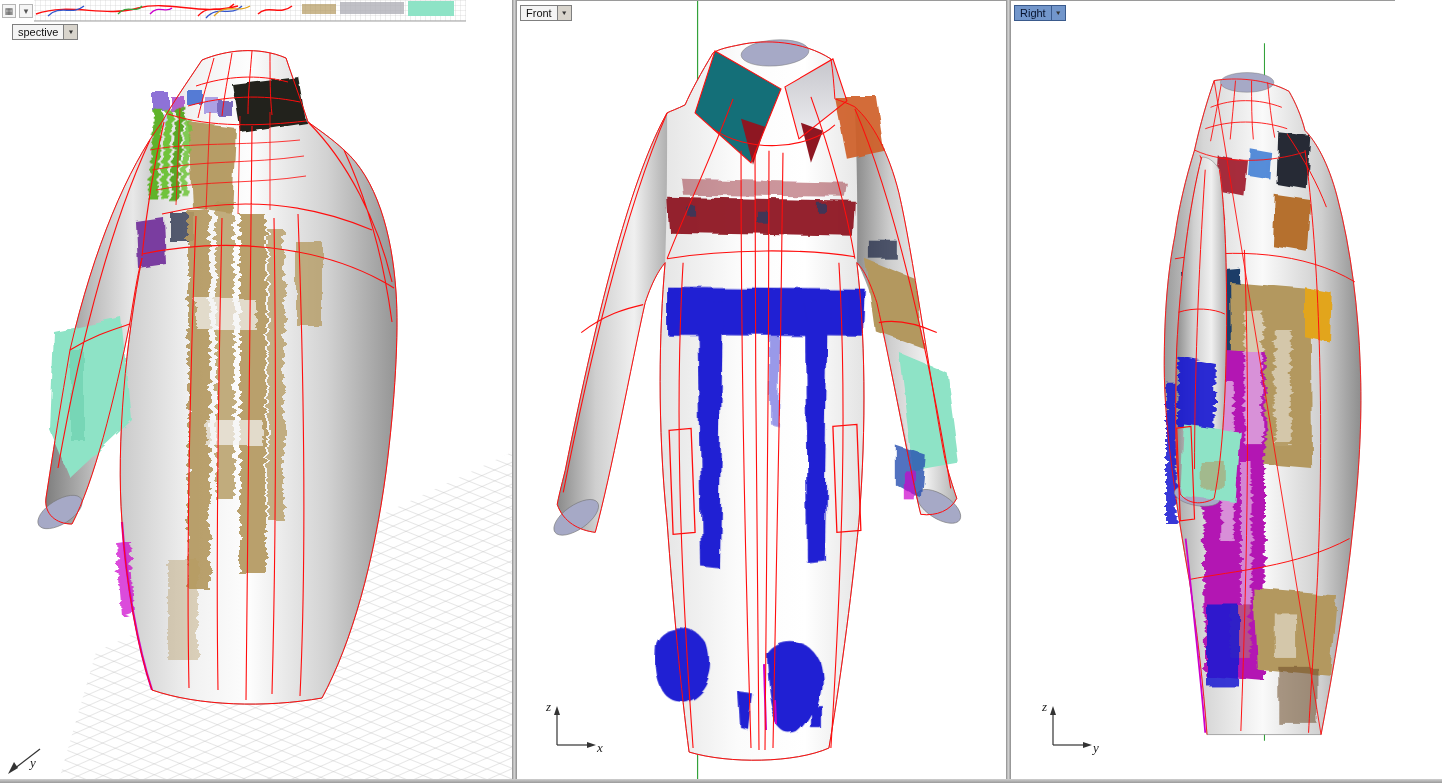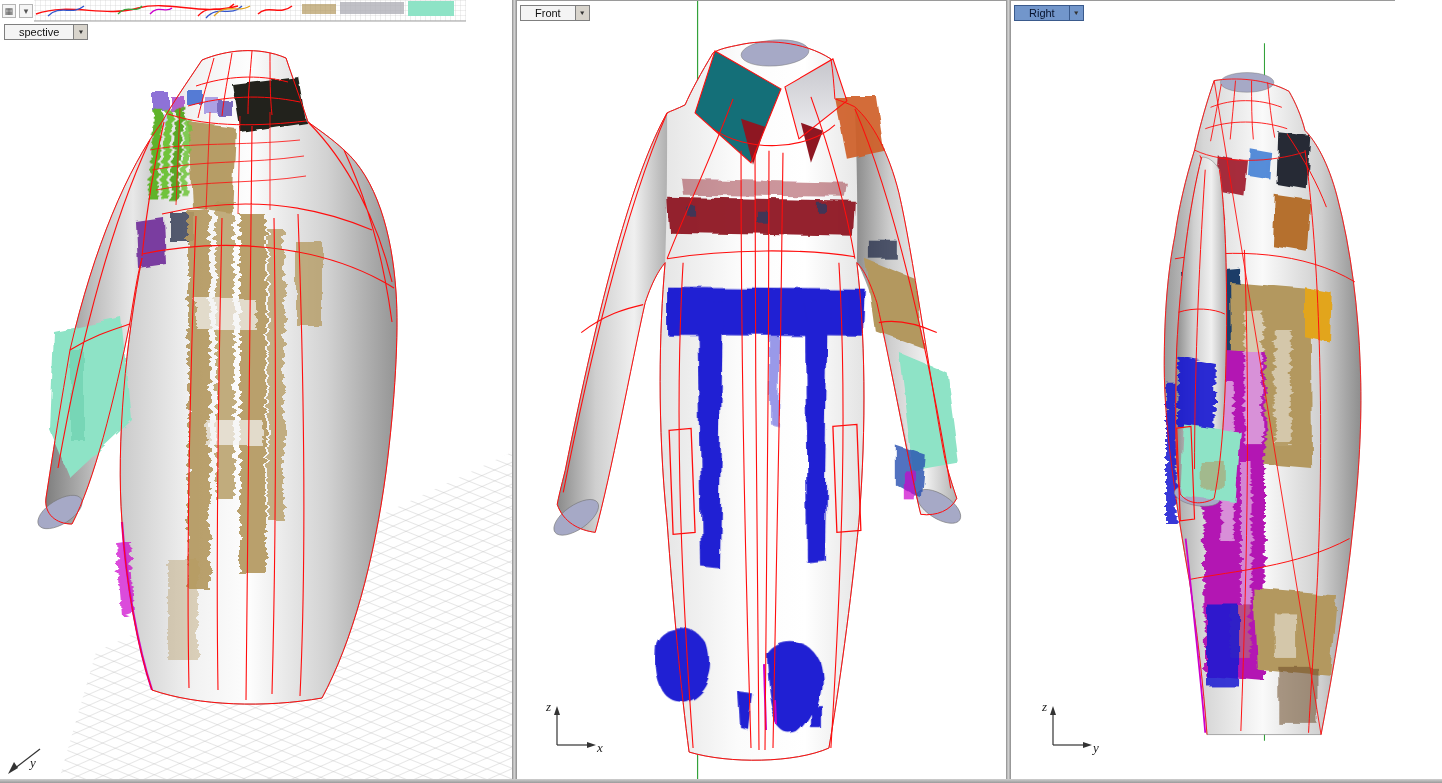--- a/index.html
+++ b/index.html
@@ -6,26 +6,26 @@
   html,body{width:1442px;height:783px;overflow:hidden;background:#fff;
     font-family:"Liberation Sans",sans-serif}
   .app{position:relative;width:1442px;height:783px;display:flex}
   .viewport{position:relative;height:100%;background:#fff;overflow:hidden}
   .vp-perspective{width:512px}
   .vp-front{width:489px;border-top:1px solid #9a9a9a}
   .vp-right{width:384px;border-top:1px solid #9a9a9a}
   .divider{width:5px;height:100%;background:linear-gradient(90deg,#8b8b8b,#d6d6d6 45%,#8b8b8b)}
   .scene{position:absolute;inset:0;width:100%;height:100%;display:block}
   .vp-title{position:absolute;display:flex;align-items:stretch;font-size:11px;line-height:14px;z-index:6;cursor:default}
-  .vp-title-label{padding:0 14px;background:var(--labelbg,#f4f4f4);border:1px solid #7f7f7f;color:#111;white-space:nowrap}
+  .vp-title-label{padding:0 5px;background:var(--labelbg,#f4f4f4);border:1px solid #7f7f7f;color:#111;white-space:nowrap}
   .vp-title.active .vp-title-label{background:var(--activelabelbg,#7296cb);border-color:#3a5a8c;color:#07132e}
   .vp-title-arrow{width:14px;background:#d8d4cc;border:1px solid #7f7f7f;border-left:none;display:flex;align-items:center;justify-content:center;color:#333}
   .vp-title.active .vp-title-arrow{background:var(--activelabelbg,#7296cb);border-color:#3a5a8c}
   .arrow-glyph{font-size:7px;transform:scaleY(.9)}
-  .vp-persp-title{left:4px;top:24px}
+  .vp-persp-title{left:12px;top:24px}
   .vp-front-title{left:3px;top:4px}
   .vp-right-title{left:3px;top:4px}
   .mini-icons{position:absolute;left:2px;top:4px;display:flex;gap:3px;z-index:7}
   .mini-icon{width:14px;height:14px;font-size:9px;line-height:13px;text-align:center;color:#555;background:#f5f5f5;border:1px solid #b5b5b5}
   .gizmo{position:absolute;z-index:5}
   .gz-front{left:28px;bottom:28px}
   .gz-right{left:30px;bottom:28px}
   .gz-persp{left:2px;bottom:6px}
   .gizmo text{font-family:"Liberation Serif",serif;font-style:italic;font-size:13px;fill:#1a1a1a}
   .bottom-strip{position:absolute;left:0;bottom:0;width:100%;height:4px;

